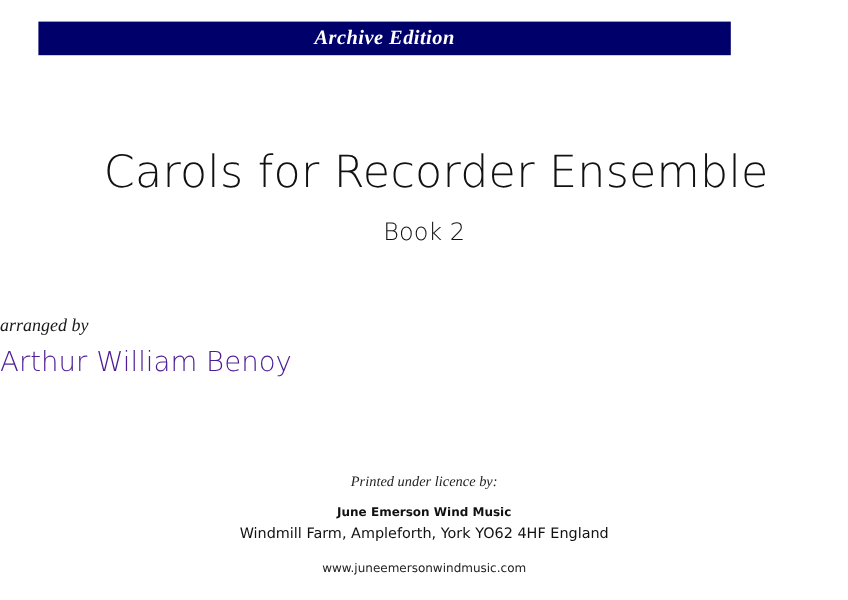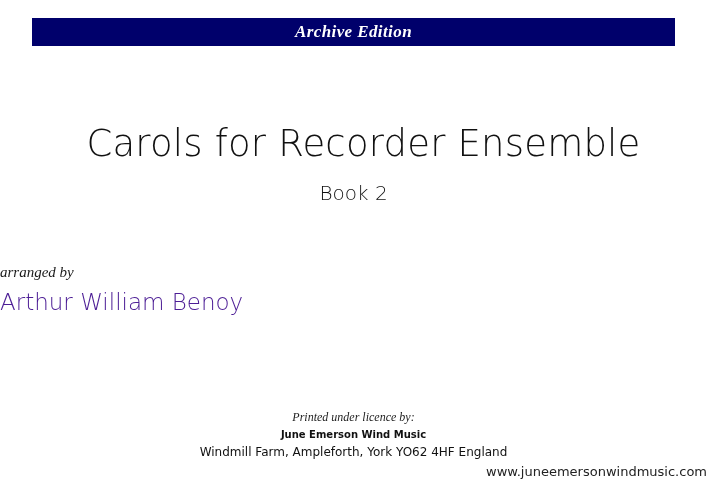--- a/index.html
+++ b/index.html
@@ -20,21 +20,21 @@
     position: absolute;
     inset: 0;
     background: #ffffff;
   }
 
   
   .banner {
     position: absolute;
     left: 32px;
     top: 18px;
-    width: 643px;
+    width: 577px;
     height: 28px;
     background: #00006b;
     display: flex;
     align-items: center;
     justify-content: center;
   }
   .banner-text {
     color: #ffffff;
     font-family: "Liberation Serif", serif;
     font-style: italic;
@@ -103,34 +103,33 @@
     font-family: "Liberation Serif", serif;
     font-style: italic;
     font-size: 12px;
     color: #222222;
   }
   .footer-publisher {
     font-family: "DejaVu Sans", sans-serif;
     font-weight: bold;
     font-size: 10px;
     color: #111111;
-    margin-top: 2px;
+    margin-top: 10px;
   }
   .footer-address {
     font-family: "DejaVu Sans", sans-serif;
     font-size: 12px;
     color: #111111;
     margin-top: 1px;
   }
   .footer-web {
     font-family: "DejaVu Sans", sans-serif;
-    font-size: 13px;
+    font-size: 10px;
     color: #222222;
-    margin-top: 2px;
-    text-align: right;
+    margin-top: 14px;
   }
 </style>
 </head>
 <body>
 
 <div class="page">
 
   <div class="banner">
     <span class="banner-text">Archive Edition</span>
   </div>

